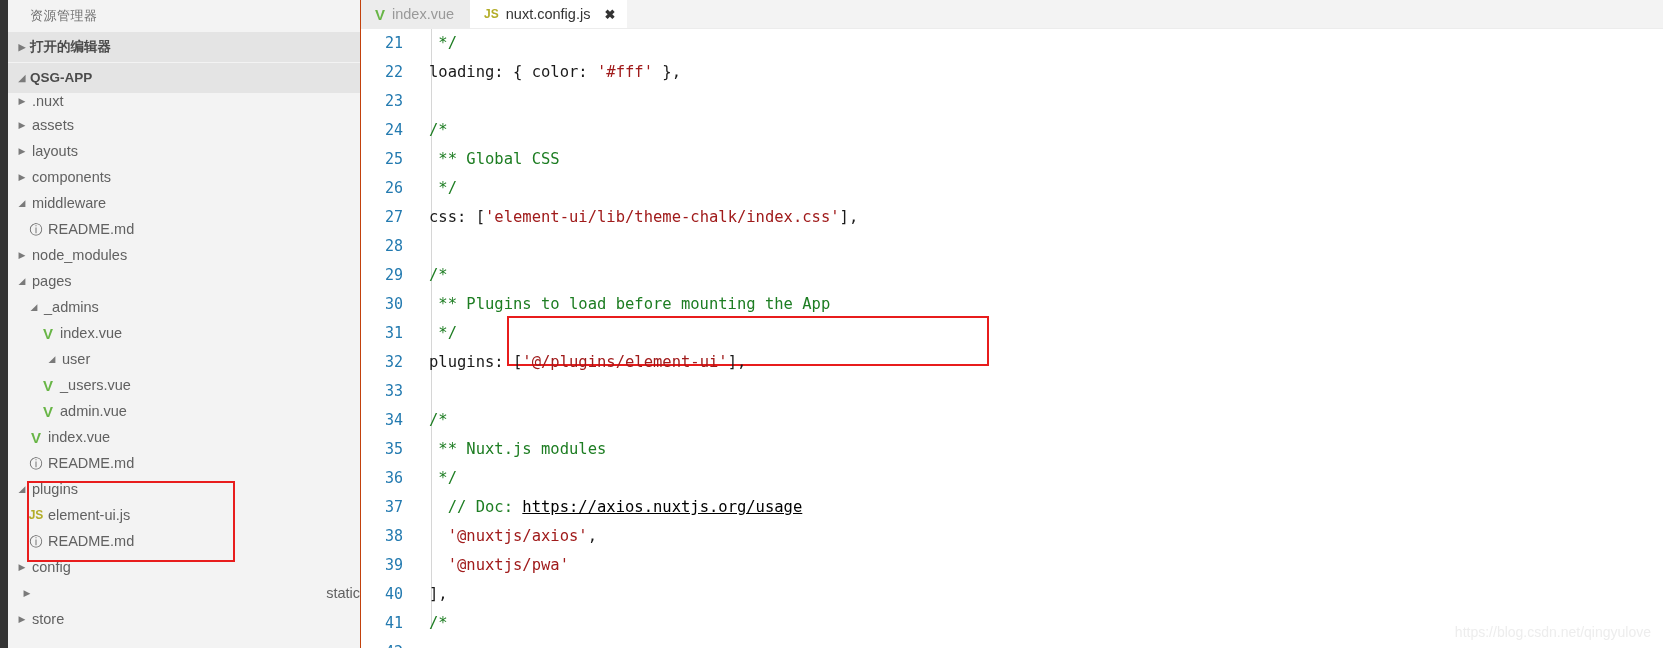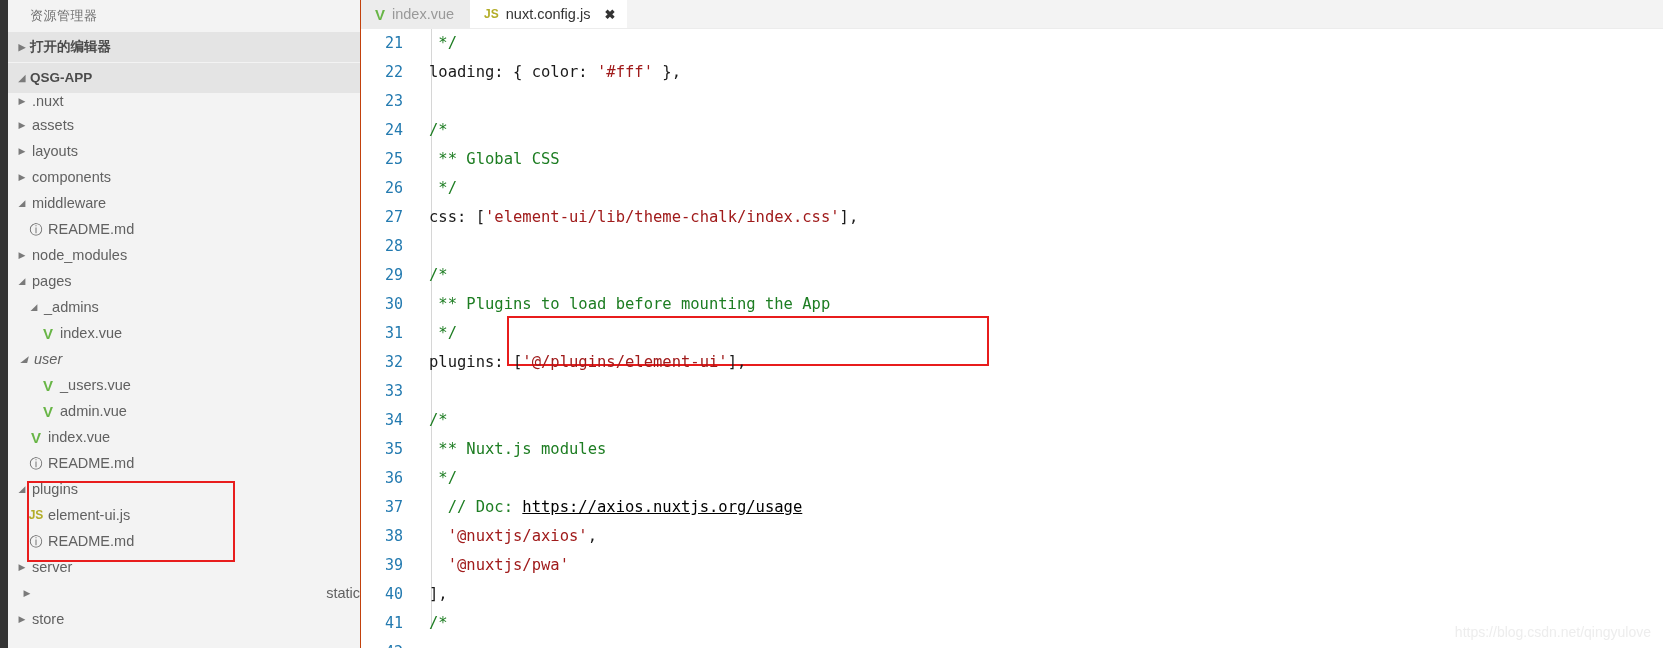--- a/index.html
+++ b/index.html
@@ -274,21 +274,21 @@
           <span class="label">pages</span>
         </div>
         <div class="row" style="padding-left: 18px;">
           <span class="twisty expanded"></span>
           <span class="label">_admins</span>
         </div>
         <div class="row" style="padding-left: 30px;">
           <span class="file-icon icon-vue">V</span>
           <span class="label">index.vue</span>
         </div>
-        <div class="row" style="padding-left: 8px; font-style: italic;">
+        <div class="row" style="padding-left: 36px;">
           <span class="twisty expanded"></span>
           <span class="label">user</span>
         </div>
         <div class="row" style="padding-left: 30px;">
           <span class="file-icon icon-vue">V</span>
           <span class="label">_users.vue</span>
         </div>
         <div class="row" style="padding-left: 30px;">
           <span class="file-icon icon-vue">V</span>
           <span class="label">admin.vue</span>
@@ -308,21 +308,21 @@
         <div class="row" style="padding-left: 18px;">
           <span class="file-icon icon-js">JS</span>
           <span class="label">element-ui.js</span>
         </div>
         <div class="row" style="padding-left: 18px;">
           <span class="file-icon icon-md">ⓘ</span>
           <span class="label">README.md</span>
         </div>
         <div class="row" style="padding-left: 6px;">
           <span class="twisty collapsed"></span>
-          <span class="label">server</span>
+          <span class="label">config</span>
         </div>
         <div class="row" style="padding-left: 11px; justify-content: space-between;">
           <span class="twisty collapsed"></span>
           <span class="label">static</span>
         </div>
         <div class="row" style="padding-left: 6px;">
           <span class="twisty collapsed"></span>
           <span class="label">store</span>
         </div>
       </div>

